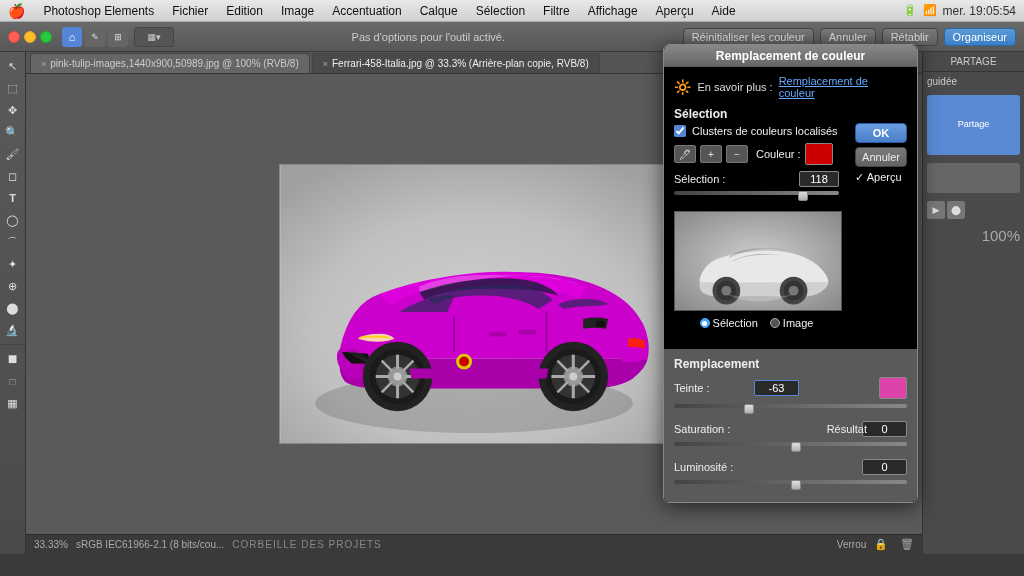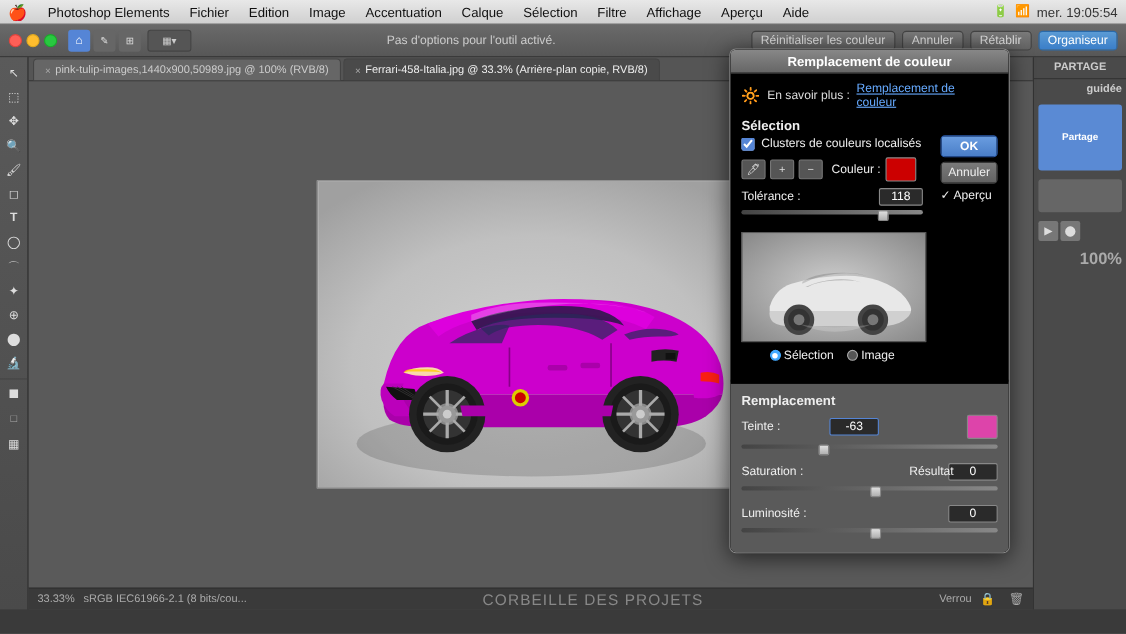--- a/index.html
+++ b/index.html
@@ -66,29 +66,29 @@
     }
     
     .car-svg { width: 100%; height: 100%; }
 
     
     #statusbar {
       height: 20px; background: #3a3a3a; border-top: 1px solid #2a2a2a;
       display: flex; align-items: center; padding: 0 8px; gap: 8px;
     }
     .status-text { font-size: 10px; color: #aaa; }
-    .corbeille { flex: 1; text-align: center; font-size: 14px; color: #888; letter-spacing: 1px; text-transform: uppercase; }
+    .corbeille { flex: 1; text-align: left; font-size: 10px; color: #888; letter-spacing: 1px; text-transform: uppercase; }
 
     
     #right-panel {
-      width: 85px; background: #4a4a4a; border-left: 1px solid #333;
-      display: flex; flex-direction: column; font-weight: bold;
+      width: 102px; background: #4a4a4a; border-left: 1px solid #333;
+      display: flex; flex-direction: column;
     }
     .right-panel-top { padding: 4px; color: #ccc; font-size: 10px; text-align: center; border-bottom: 1px solid #333; }
-    .panel-section { padding: 4px; font-size: 10px; color: #ccc; text-align: right; }
+    .panel-section { padding: 4px; font-size: 10px; color: #ccc; }
 
     
     #color-replace-dialog {
       position: absolute; top: 44px; right: 106px; width: 255px;
       background: #000000; border: 1px solid #888; border-radius: 6px;
       box-shadow: 0 4px 20px rgba(0,0,0,0.6); z-index: 200;
       overflow: hidden;
     }
     .dialog-titlebar {
       background: linear-gradient(to bottom, #888, #666); height: 22px;
@@ -382,21 +382,21 @@
 
         <div class="color-tools-row">
           <div class="color-tool-btn">🖊</div>
           <div class="color-tool-btn">+</div>
           <div class="color-tool-btn">−</div>
           <span style="font-size:11px;color:#eee;margin-left:4px;">Couleur :</span>
           <div class="color-swatch"></div>
         </div>
 
         <div class="tolerance-row">
-          <span class="tolerance-label">Tolérance :</span>
+          <span class="tolerance-label">Sélection :</span>
           <div style="flex:1;"></div>
           <span class="tolerance-value">118</span>
         </div>
 
         <div class="slider-container">
           <div class="slider-track"></div>
           <div class="slider-thumb" style="left:75%;"></div>
         </div>
 
         <div class="dialog-preview">

